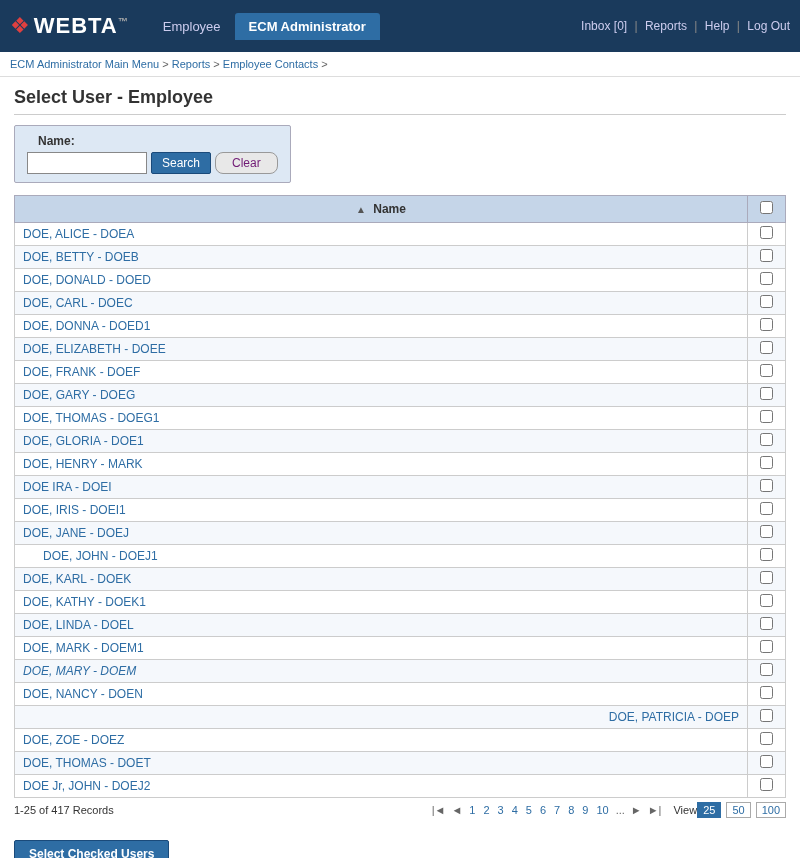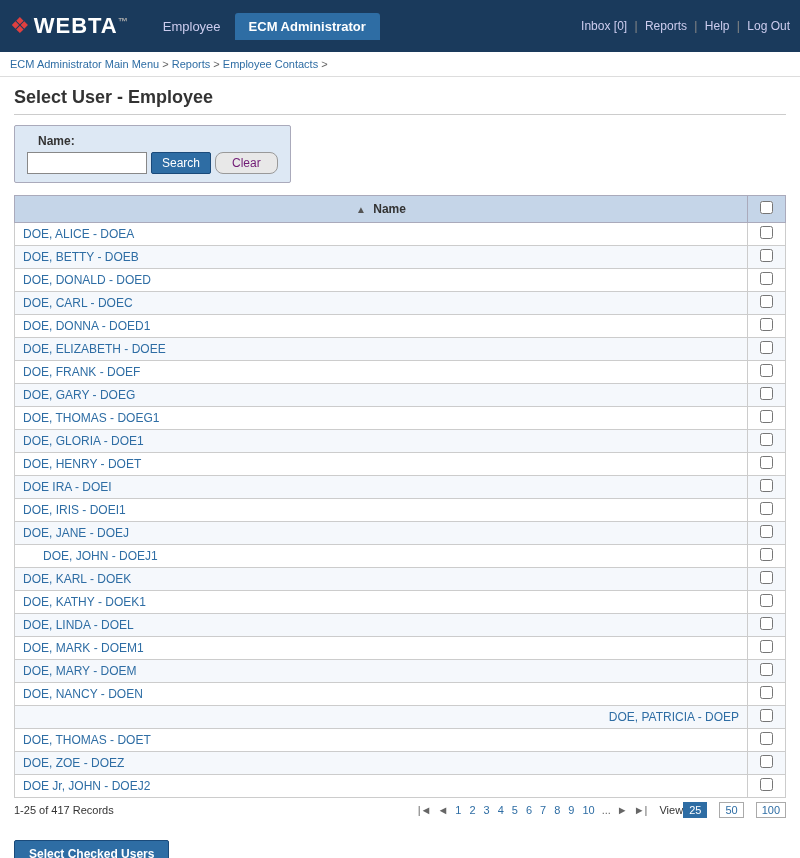--- a/index.html
+++ b/index.html
@@ -47,21 +47,21 @@
     .sort-arrow { font-size: 10px; color: #555; margin-right: 4px; }
 
     
     .pagination-bar { display: flex; align-items: center; justify-content: space-between; margin-top: 4px; font-size: 11px; color: #333; }
     .pagination-info { }
     .pagination-pages { display: flex; align-items: center; gap: 2px; }
     .pagination-pages a { color: #2e6da4; text-decoration: none; padding: 1px 3px; }
     .pagination-pages span { color: #666; padding: 1px 2px; }
     .pagination-nav { color: #666; padding: 1px 3px; cursor: pointer; }
     .view-label { margin-left: 10px; }
-    .view-options { display: flex; gap: 12px; }
+    .view-options { display: flex; gap: 5px; }
     .view-opt { border: 1px solid #aaa; padding: 1px 5px; cursor: pointer; color: #2e6da4; background: #fff; font-size: 11px; }
     .view-opt.active { background: #2e6da4; color: #fff; border-color: #2e6da4; }
     .pagination-right { display: flex; align-items: center; }
 
     
     .btn-select-users { background: #2e6da4; color: #fff; border: 1px solid #1a4a7a; padding: 6px 14px; font-size: 12px; cursor: pointer; border-radius: 2px; margin-top: 12px; font-weight: bold; }
   </style>
 </head>
 <body>
 
@@ -157,21 +157,21 @@
   </tr>
         <tr>
     <td class="name-cell" style="cursor:pointer;">DOE, THOMAS - DOEG1</td>
     <td class="check-cell"><input type="checkbox" style=""></td>
   </tr>
         <tr>
     <td class="name-cell" style="cursor:pointer;">DOE, GLORIA - DOE1</td>
     <td class="check-cell"><input type="checkbox" style=""></td>
   </tr>
         <tr>
-    <td class="name-cell" style="cursor:pointer;">DOE, HENRY - DOET</td>
+    <td class="name-cell" style="cursor:pointer;">DOE, HENRY - MARK</td>
     <td class="check-cell"><input type="checkbox" style=""></td>
   </tr>
         <tr>
     <td class="name-cell" style="cursor:pointer;">DOE IRA - DOEI</td>
     <td class="check-cell"><input type="checkbox" style=""></td>
   </tr>
         <tr>
     <td class="name-cell" style="cursor:pointer;">DOE, IRIS - DOEI1</td>
     <td class="check-cell"><input type="checkbox" style=""></td>
   </tr>
@@ -193,37 +193,37 @@
   </tr>
         <tr>
     <td class="name-cell" style="cursor:pointer;">DOE, LINDA - DOEL</td>
     <td class="check-cell"><input type="checkbox" style=""></td>
   </tr>
         <tr>
     <td class="name-cell" style="cursor:pointer;">DOE, MARK - DOEM1</td>
     <td class="check-cell"><input type="checkbox" style=""></td>
   </tr>
         <tr>
-    <td class="name-cell" style="cursor:pointer;">DOE, MARY - DOEM</td>
+    <td class="name-cell" style="cursor:pointer;font-style:italic;">DOE, MARY - DOEM</td>
     <td class="check-cell"><input type="checkbox" style=""></td>
   </tr>
         <tr>
     <td class="name-cell" style="cursor:pointer;">DOE, NANCY - DOEN</td>
     <td class="check-cell"><input type="checkbox" style=""></td>
   </tr>
         <tr>
     <td class="name-cell" style="cursor:pointer;text-align:right;">DOE, PATRICIA - DOEP</td>
     <td class="check-cell"><input type="checkbox" style=""></td>
   </tr>
         <tr>
+    <td class="name-cell" style="cursor:pointer;">DOE, ZOE - DOEZ</td>
+    <td class="check-cell"><input type="checkbox" style=""></td>
+  </tr>
+        <tr>
     <td class="name-cell" style="cursor:pointer;">DOE, THOMAS - DOET</td>
-    <td class="check-cell"><input type="checkbox" style=""></td>
-  </tr>
-        <tr>
-    <td class="name-cell" style="cursor:pointer;">DOE, ZOE - DOEZ</td>
     <td class="check-cell"><input type="checkbox" style=""></td>
   </tr>
         <tr>
     <td class="name-cell" style="cursor:pointer;">DOE Jr, JOHN - DOEJ2</td>
     <td class="check-cell"><input type="checkbox" style=""></td>
   </tr>
       </tbody>
   </table>
 
   

